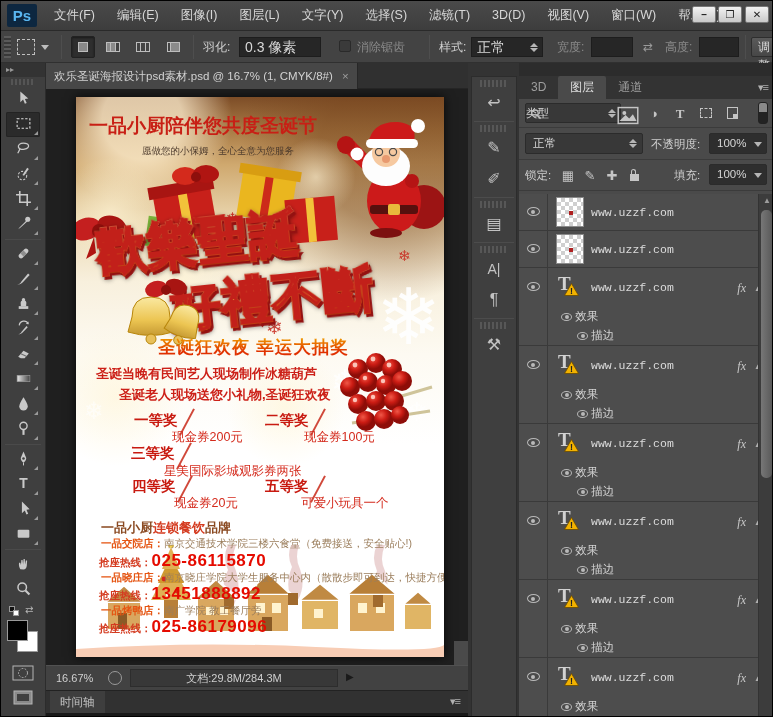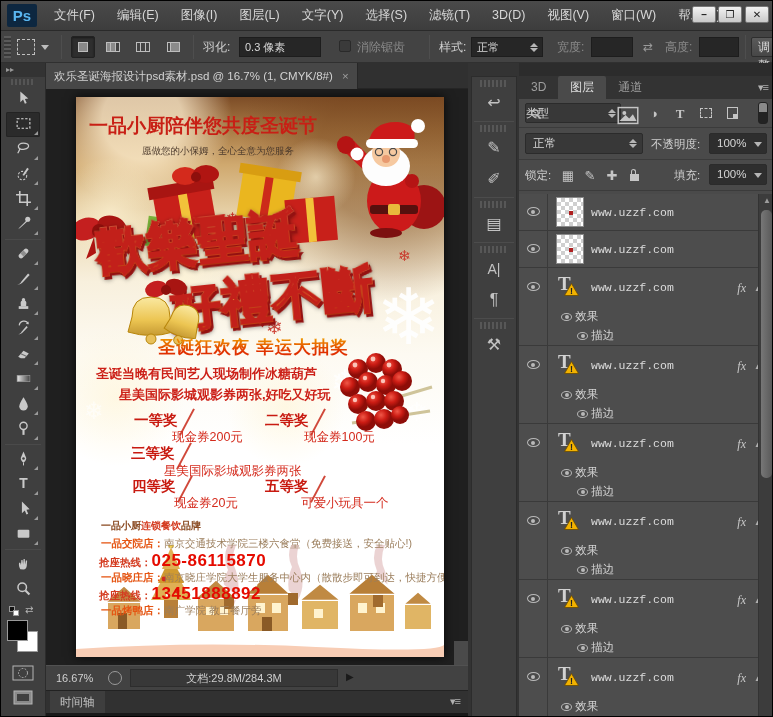--- a/index.html
+++ b/index.html
@@ -17,21 +17,21 @@
   .winbtn{position:absolute;top:5px;width:24px;height:17px;background:linear-gradient(#f2f2f2,#c9c9c9);
     border:1px solid #777;border-radius:2px;color:#222;font-size:10px;line-height:15px;text-align:center;font-weight:bold;}
   
   #optionsbar{position:absolute;left:0;top:30px;width:773px;height:32px;background:#434343;border-bottom:1px solid #303030;}
   .grip{position:absolute;width:7px;height:22px;top:5px;
     background:repeating-linear-gradient(180deg,#5a5a5a 0 2px,#383838 2px 4px);}
   .optsep{position:absolute;top:4px;width:1px;height:24px;background:#363636;border-right:1px solid #4e4e4e;}
   .optlabel{position:absolute;top:0;line-height:32px;font-size:12px;color:#cfcfcf;}
   .optlabel.dis{color:#8a8a8a;}
   .optinput{position:absolute;top:6px;height:20px;background:#262626;border:1px solid #1d1d1d;
-    color:#d8d8d8;font-size:11px;line-height:18px;padding:0 5px;}
+    color:#d8d8d8;font-size:14px;line-height:18px;padding:0 5px;}
   .modebtn{position:absolute;top:5px;width:24px;height:22px;border:1px solid transparent;border-radius:2px;text-align:center;}
   .modebtn.pressed{background:#2e2e2e;border-color:#222;box-shadow:inset 0 1px 2px #1a1a1a;}
   .sqico{display:inline-block;width:10px;height:10px;border:1px solid #bdbdbd;margin-top:5px;background:#8a8a8a;}
   .sqico.o{background:transparent;}
   .spin{display:inline-block;vertical-align:middle;}
   .spin b{display:block;width:0;height:0;border-left:4px solid transparent;border-right:4px solid transparent;margin:1px 0;}
   .spin .up{border-bottom:4px solid #b5b5b5;}
   .spin .dn{border-top:4px solid #b5b5b5;}
   .checkbox{position:absolute;top:9px;width:12px;height:12px;background:#3a3a3a;border:1px solid #2a2a2a;border-radius:2px;}
   
@@ -377,21 +377,21 @@
           <path d="M14 40 Q14 20 33 20 Q52 20 52 40 L55 55 Q33 62 10 55 Z" fill="url(#bellg)" stroke="#b8860b" stroke-width="1"></path>
           <circle cx="33" cy="62" r="5" fill="#e8c05a" stroke="#b8860b"></circle>
           <g transform="rotate(18 66 45)">
               <path d="M52 45 Q52 28 66 28 Q80 28 80 45 L82 57 Q66 63 49 57 Z" fill="url(#bellg)" stroke="#b8860b" stroke-width="1"></path>
               <circle cx="66" cy="64" r="4.4" fill="#e8c05a" stroke="#b8860b"></circle>
             </g>
         </svg>
 
         <div class="poster-text" style="left:20px;top:268px;font-size:13px;font-weight:bold;color:#cc2018">圣诞当晚有民间艺人现场制作冰糖葫芦</div>
         <div class="poster-text ev-title" style="left:82px;top:238px">圣诞狂欢夜 幸运大抽奖</div>
-        <div class="poster-text" style="left:43px;top:289px;font-size:13px;font-weight:bold;color:#cc2018">星美国际影城观影券两张,好吃又好玩</div>
+        <div class="poster-text" style="left:43px;top:289px;font-size:13px;font-weight:bold;color:#cc2018">圣诞老人现场送您小礼物,圣诞狂欢夜</div>
 
         <svg class="abs" style="left:252px;top:252px" width="108" height="92" viewBox="0 0 108 92">
           <defs>
               <radialGradient id="berry" cx=".35" cy=".3">
                 <stop offset="0" stop-color="#f05848"></stop>
                 <stop offset=".55" stop-color="#cc1c14"></stop>
                 <stop offset="1" stop-color="#8e0d08"></stop>
               </radialGradient>
             </defs>
           <path d="M30 60 L104 38" stroke="#cfc49a" stroke-width="3"></path>
@@ -498,37 +498,40 @@
               <circle cx="70" cy="20" r="1.4"></circle>
               <circle cx="130" cy="16" r="1.6"></circle>
               <circle cx="200" cy="14" r="1.4"></circle>
             <circle cx="255" cy="22" r="1.6"></circle>
               <circle cx="330" cy="18" r="1.4"></circle>
               <circle cx="350" cy="40" r="1.6"></circle>
               <circle cx="180" cy="40" r="1.4"></circle>
           </g>
         </svg>
 
-        <div class="poster-text" style="left:25px;top:422px;font-size:10px;font-weight:bold">
+        <div class="poster-text" style="left:25px;top:422px;font-size:13px;font-weight:bold">
           <span style="color:#8a4a22">一品小厨</span><span style="color:#d43b20">连锁餐饮</span><span style="color:#8a4a22">品牌</span>
         </div>
         <div class="poster-text" style="left:25px;top:439px">
           <span class="store-name">一品交院店：</span><span class="store-desc">南京交通技术学院三楼六食堂（免费接送，安全贴心!)</span>
         </div>
         <div class="poster-text" style="left:23px;top:454px">
           <span class="hot-label">抢座热线：</span><span class="hot-num">025-86115870</span>
         </div>
         <div class="poster-text" style="left:25px;top:473px">
           <span class="store-name">一品晓庄店：</span><span class="store-desc">南京晓庄学院大学生服务中心内（散散步即可到达，快捷方便！）</span>
         </div>
         <div class="poster-text" style="left:23px;top:487px">
           <span class="hot-label">抢座热线：</span><span class="hot-num">13451888892</span>
         </div>
         <div class="poster-text" style="left:25px;top:506px">
           <span class="store-name">一品烤鸭店：</span><span class="store-desc">南广学院 教工餐厅旁</span>
+        </div>
+        <div class="poster-text" style="left:23px;top:520px">
+          <span class="hot-label">抢座热线：</span><span class="hot-num">025-86179096</span>
         </div>
       </div>
 
       <div class="abs" style="right:0;bottom:0;width:14px;height:24px;background:#4a4a4a"></div>
     </div>
 
     <div id="statusbar">
       <div class="abs" style="left:6px;top:4px;width:48px;height:17px;line-height:17px;padding-left:4px;font-size:11px;color:#d0d0d0">16.67%</div>
       <div class="abs" style="left:62px;top:5px;width:14px;height:14px;border:1.5px solid #9a9a9a;border-radius:50%"></div>
       <div class="abs inset" style="left:84px;top:3px;width:208px;height:18px;line-height:17px;text-align:center;font-size:11px">文档:29.8M/284.3M</div>

